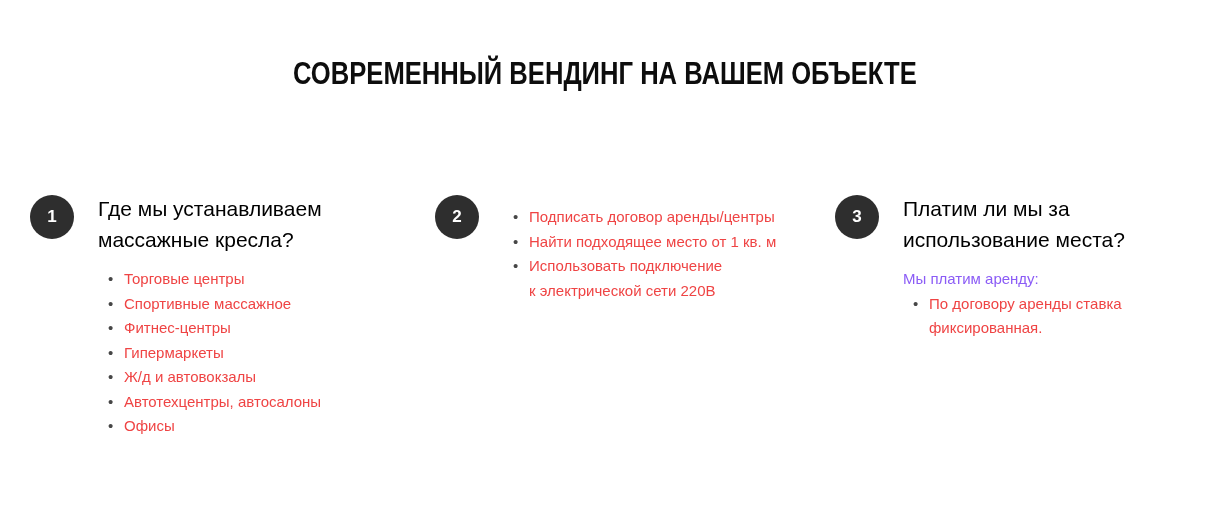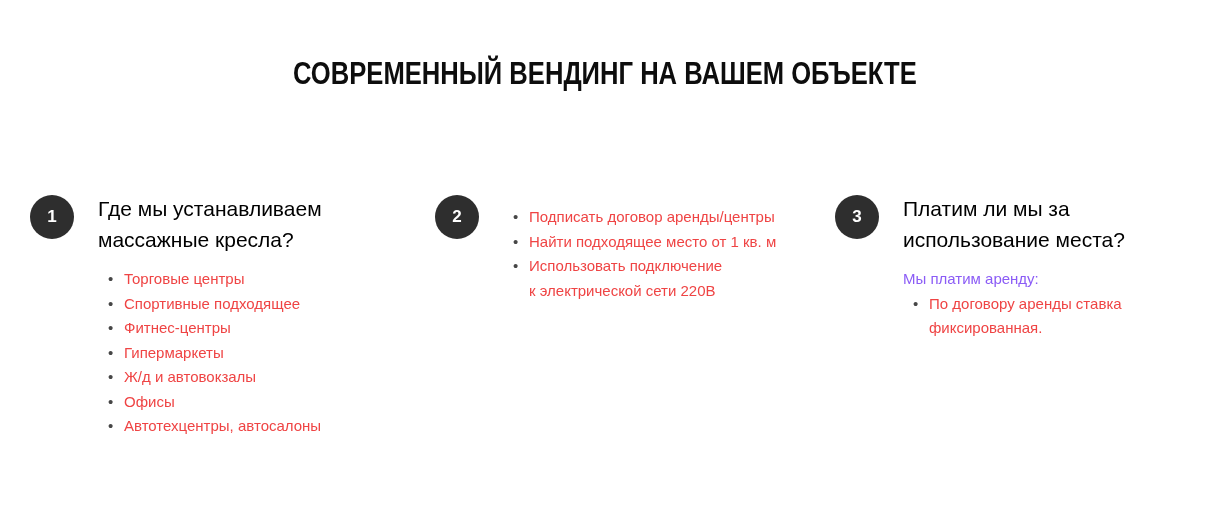--- a/index.html
+++ b/index.html
@@ -103,26 +103,26 @@
 
   <div class="columns">
 
     <div class="column column-1">
       <div class="badge">1</div>
       <div class="col-content">
         <div class="col-heading">Где мы устанавливаем
 массажные кресла?</div>
         <ul class="bullet-list">
           <li>Торговые центры</li>
-          <li>Спортивные подходящее</li>
+          <li>Спортивные массажное</li>
           <li>Фитнес-центры</li>
           <li>Гипермаркеты</li>
           <li>Ж/д и автовокзалы</li>
+          <li>Автотехцентры, автосалоны</li>
           <li>Офисы</li>
-          <li>Автотехцентры, автосалоны</li>
         </ul>
       </div>
     </div>
 
     <div class="column column-2">
       <div class="badge">2</div>
       <div class="col-content">
         <ul class="bullet-list">
           <li>Подписать договор аренды/центры</li>
           <li>Найти подходящее место от 1 кв. м</li>

